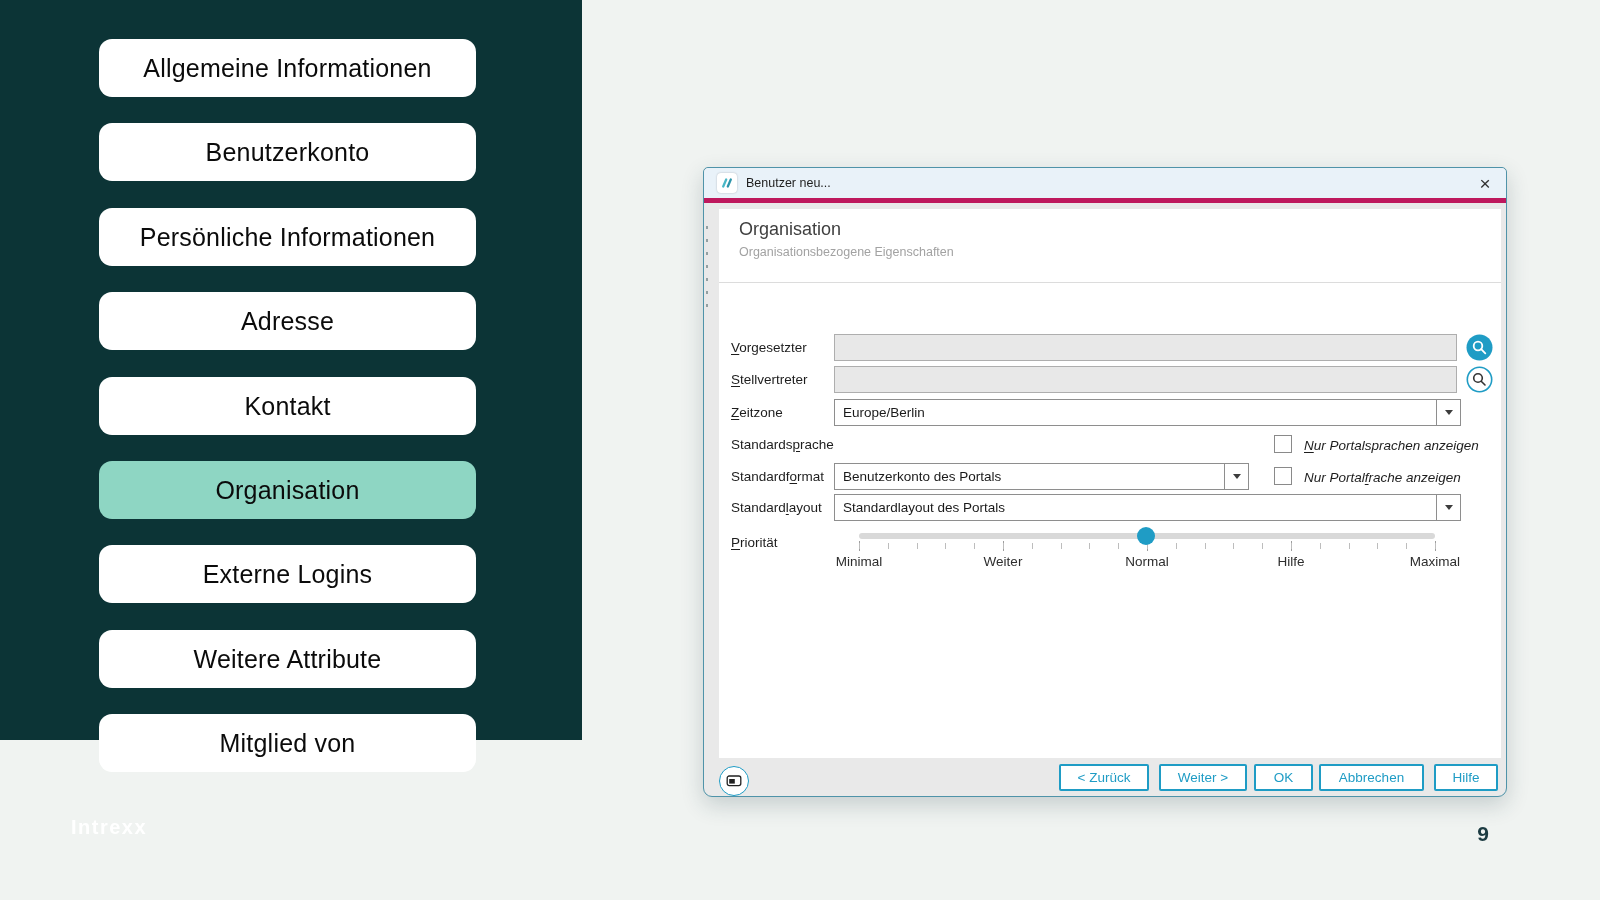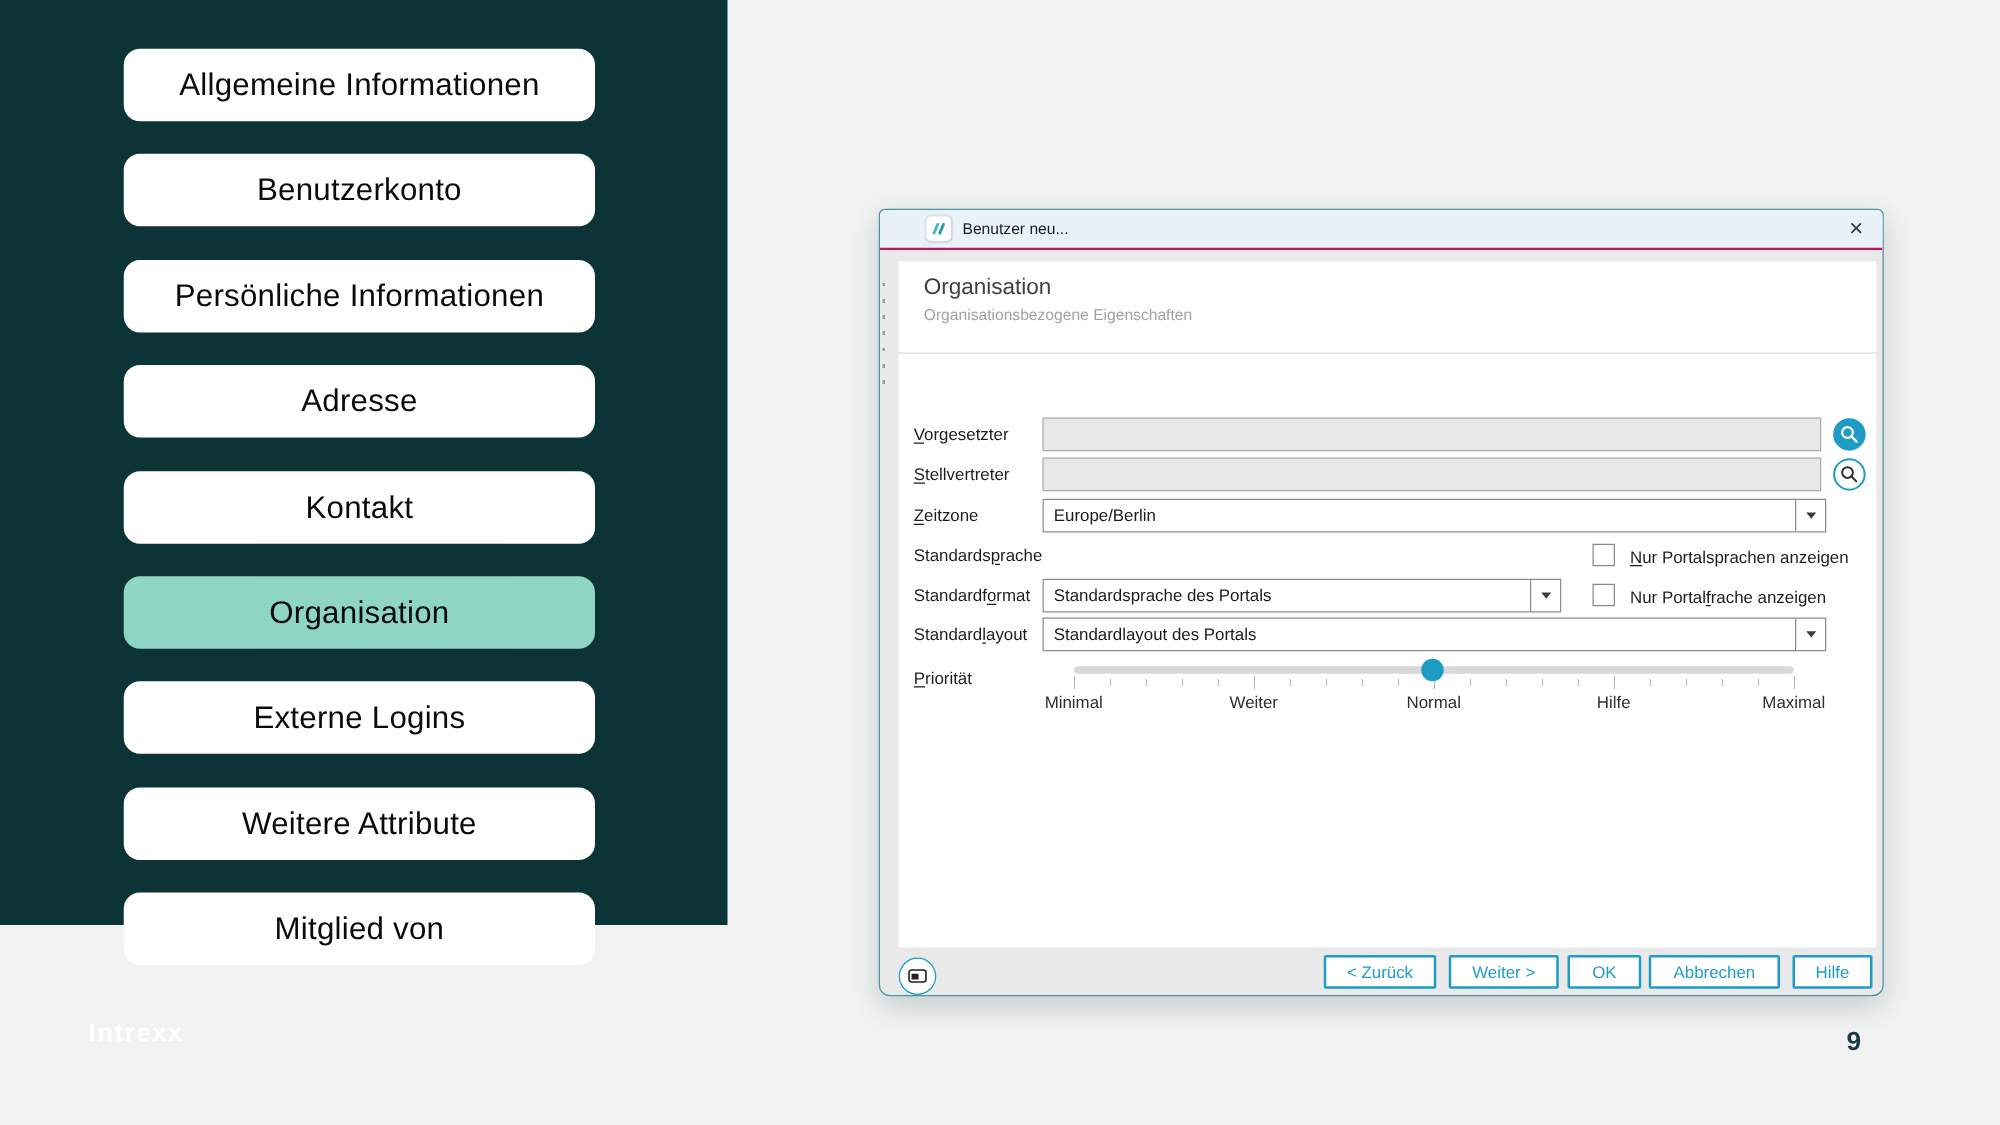--- a/index.html
+++ b/index.html
@@ -13,21 +13,21 @@
             letter-spacing:.2px;cursor:pointer;}
   .side-btn.active{background:var(--active-item,#8ed6c3);}
   .logo{position:absolute;left:71px;top:816px;color:#ffffff;font-size:20px;font-weight:700;letter-spacing:1.5px;}
 
   .page-num{position:absolute;left:1468px;top:822px;width:30px;text-align:center;font-size:21px;font-weight:bold;color:#1c3b42;}
 
   
   .dialog{position:absolute;left:703px;top:167px;width:802px;height:628px;background:#e9e9e9;
           border:1px solid #4f93a9;border-radius:5px 5px 9px 9px;box-shadow:0 8px 22px rgba(30,60,70,.20);}
   .titlebar{position:absolute;left:0;top:0;right:0;height:30px;background:var(--titlebar-bg,#e9f2f9);
-            border-bottom:2px solid #be185d;border-radius:5px 5px 0 0;display:flex;align-items:center;padding-left:24px;}
+            border-bottom:5px solid #be185d;border-radius:5px 5px 0 0;display:flex;align-items:center;}
   .titlebar .app-tile{width:20px;height:20px;background:#fff;border-radius:4px;margin-left:13px;
             box-shadow:0 0 2px rgba(0,0,0,.25);display:flex;align-items:center;justify-content:center;}
   .titlebar .title-text{font-size:12.5px;color:#1d1d1d;margin-left:9px;}
   .close-btn{position:absolute;right:8px;top:3px;width:26px;height:24px;display:flex;align-items:center;justify-content:center;
             font-size:19px;color:#333;cursor:pointer;line-height:1;}
 
   .gutter-marks{position:absolute;left:2px;top:58px;width:2px;height:90px;
             background:repeating-linear-gradient(180deg,#4b6468 0 3px,transparent 3px 13px);opacity:.55;}
 
   .card{position:absolute;left:15px;right:5px;top:41px;bottom:38px;background:#ffffff;}
@@ -39,21 +39,21 @@
   .form{position:absolute;left:0;right:0;top:74px;bottom:0;}
   .flabel{position:absolute;left:12px;font-size:13.5px;color:#1d1d1d;line-height:27px;}
   .u{text-decoration:underline;text-underline-offset:2px;}
   .gray-input{position:absolute;left:115px;width:623px;height:27px;background:#e8e8e8;border:1px solid #aeaeae;box-sizing:border-box;}
   .combo{position:absolute;left:115px;height:27px;background:#fff;border:1px solid #8e8e8e;box-sizing:border-box;display:flex;align-items:center;}
   .combo .val{flex:1;font-size:13.5px;color:#1a1a1a;padding-left:8px;white-space:nowrap;overflow:hidden;}
   .combo .arrow-btn{width:23px;height:100%;border-left:1px solid #8e8e8e;display:flex;align-items:center;justify-content:center;cursor:pointer;}
   .tri{width:0;height:0;border-left:4px solid transparent;border-right:4px solid transparent;border-top:5px solid #3d3d3d;}
   .lookup{position:absolute;width:27px;height:27px;cursor:pointer;}
   .checkbox{position:absolute;width:18px;height:18px;background:#fff;border:1px solid #8a8a8a;box-sizing:border-box;cursor:pointer;}
-  .cb-label{position:absolute;font-size:13.5px;color:#1d1d1d;}
+  .cb-label{position:absolute;font-size:13.5px;color:#1d1d1d;font-style:italic;}
 
   
   .slider-track{position:absolute;left:140px;top:250px;width:576px;height:6px;background:#d9d9d9;border-radius:3px;}
   .ticks-minor{position:absolute;left:140px;top:260px;width:577px;height:6px;
        background:repeating-linear-gradient(90deg,#bdbdbd 0 1px,transparent 1px 28.8px);}
   .ticks-major{position:absolute;left:140px;top:258px;width:577px;height:10px;
        background:repeating-linear-gradient(90deg,#9e9e9e 0 1px,transparent 1px 144px);}
   .slider-thumb{position:absolute;left:418px;top:244px;width:18px;height:18px;border-radius:50%;
        background:var(--accent,#1f9cc5);cursor:pointer;}
   .scale-label{position:absolute;top:271px;transform:translateX(-50%);font-size:13.5px;color:#2e2e2e;}
@@ -136,21 +136,21 @@
               <span class="tri"></span>
             </span>
         </div>
 
         <div class="flabel" style="top:148px"><span>Standards</span><span class="u">p</span><span>rache</span></div>
         <div class="checkbox" style="left:555px;top:152px"></div>
         <div class="cb-label" style="left:585px;top:155px"><span></span><span class="u">N</span><span>ur Portalsprachen anzeigen</span></div>
 
         <div class="flabel" style="top:180px"><span>Standardf</span><span class="u">o</span><span>rmat</span></div>
         <div class="combo" style="top:180px;width:415px">
-          <span class="val">Standardsprache des Portals</span>
+          <span class="val">Benutzerkonto des Portals</span>
           <span class="arrow-btn">
               <span class="tri"></span>
             </span>
         </div>
         <div class="checkbox" style="left:555px;top:184px"></div>
         <div class="cb-label" style="left:585px;top:187px"><span>Nur Portal</span><span class="u">f</span><span>rache anzeigen</span></div>
 
         <div class="flabel" style="top:211px"><span>Standard</span><span class="u">l</span><span>ayout</span></div>
         <div class="combo" style="top:211px;width:627px">
           <span class="val">Standardlayout des Portals</span>

